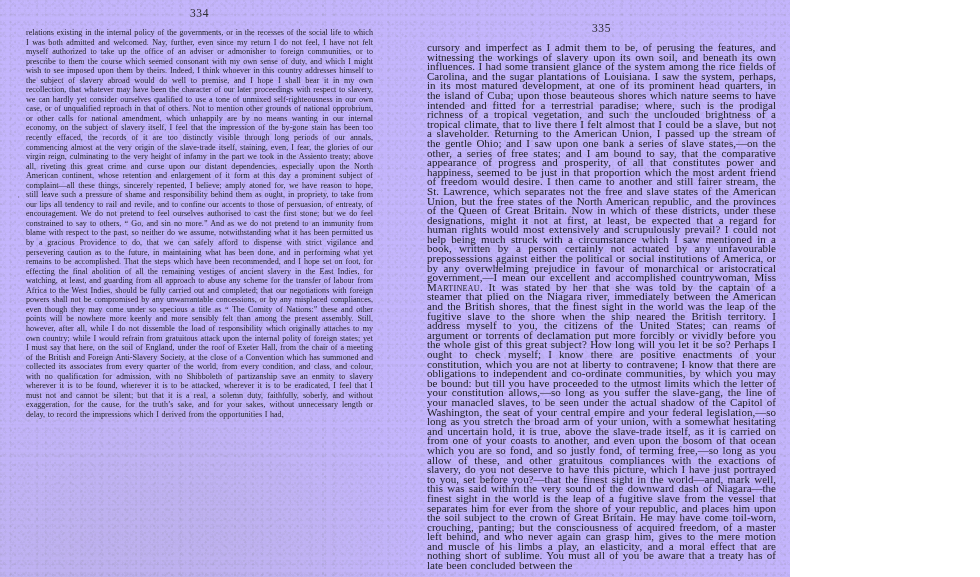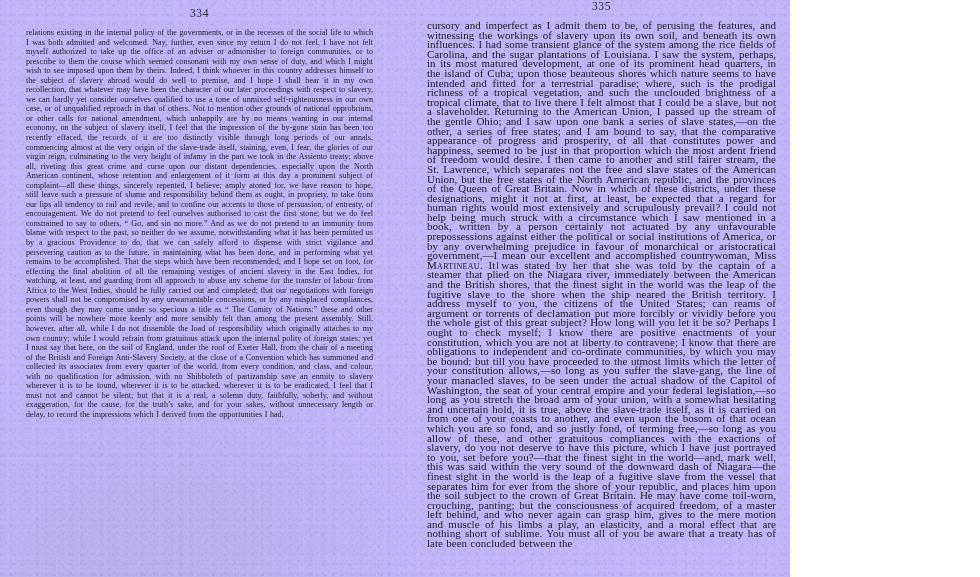--- a/index.html
+++ b/index.html
@@ -70,21 +70,21 @@
     height: 100%;
     box-sizing: border-box;
   }
 
   .page-col {
     position: relative;
     box-sizing: border-box;
     flex: 1 1 50%;
   }
   .page-col.left  { padding: 7px 22px 0 26px; }
-  .page-col.right { padding: 0 14px 0 32px; }
+  .page-col.right { padding: 22px 14px 0 32px; }
 
   .folio {
     text-align: center;
     font-size: 11.5px;
     letter-spacing: .6px;
     margin: 0 0 9px 0;
     color: #25252a;
     font-weight: 400;
   }
 

